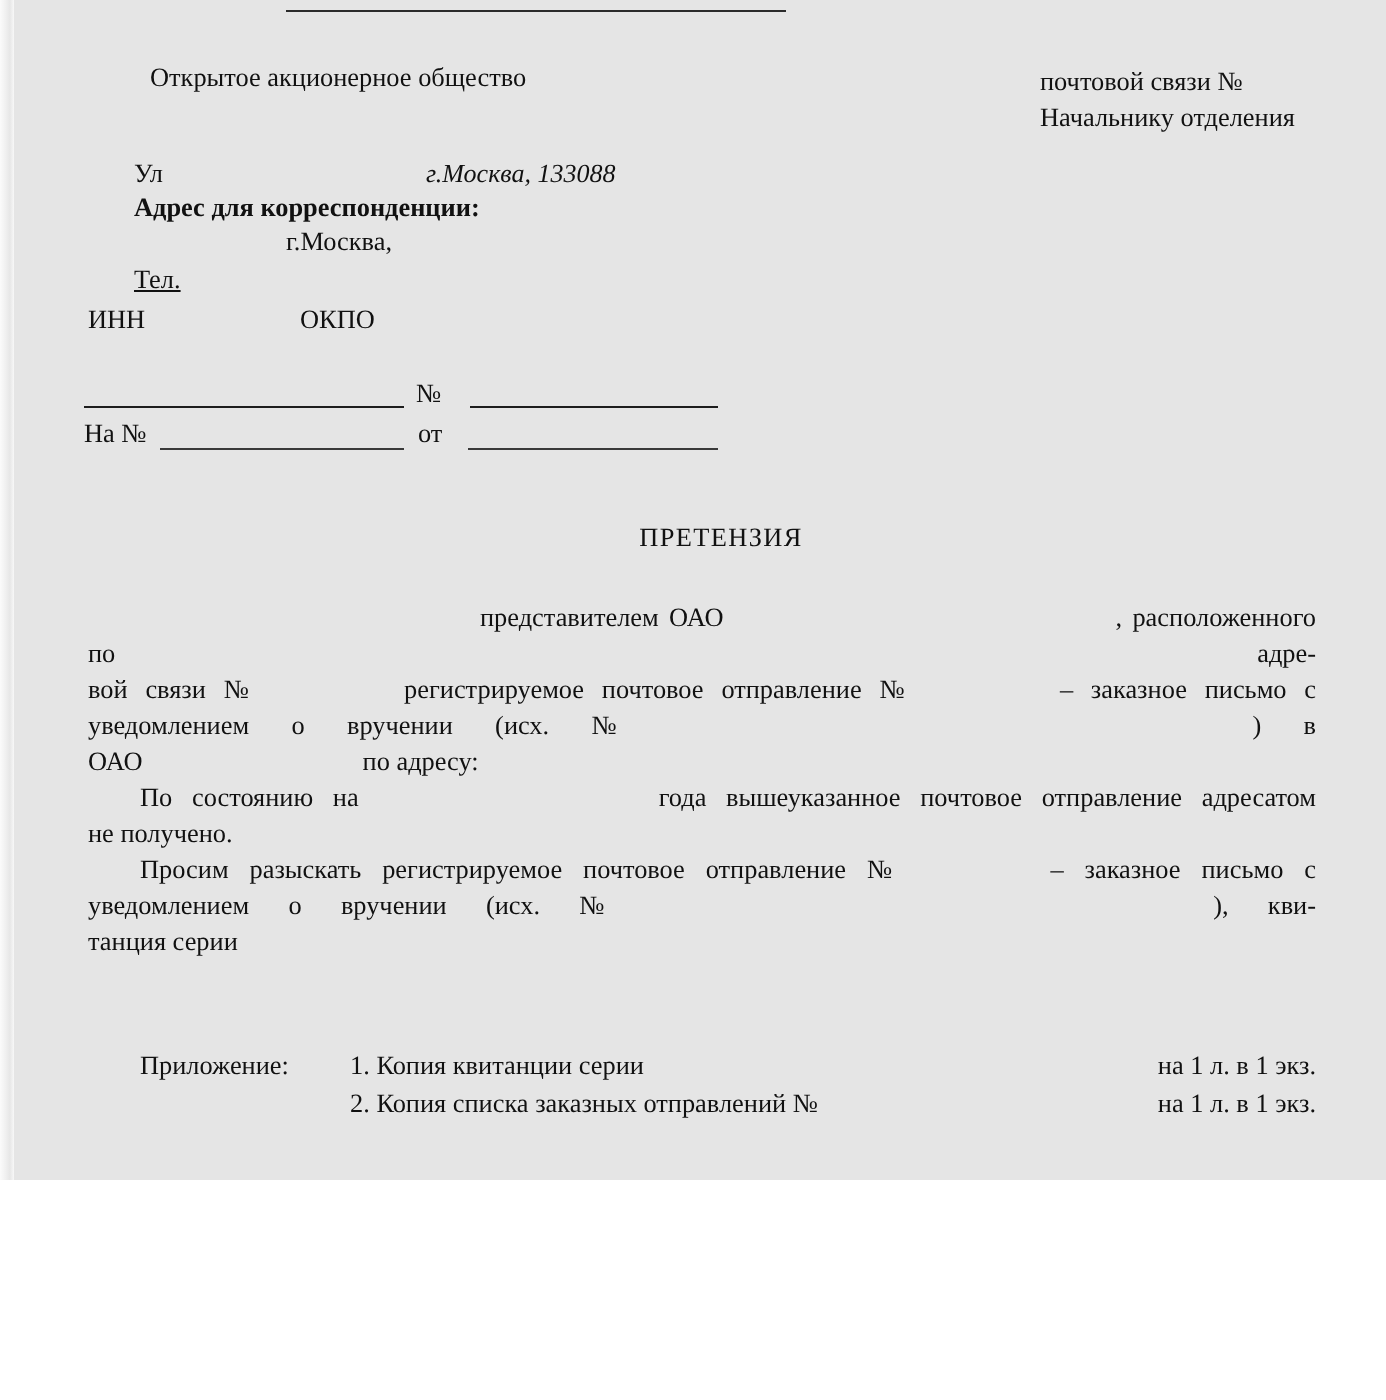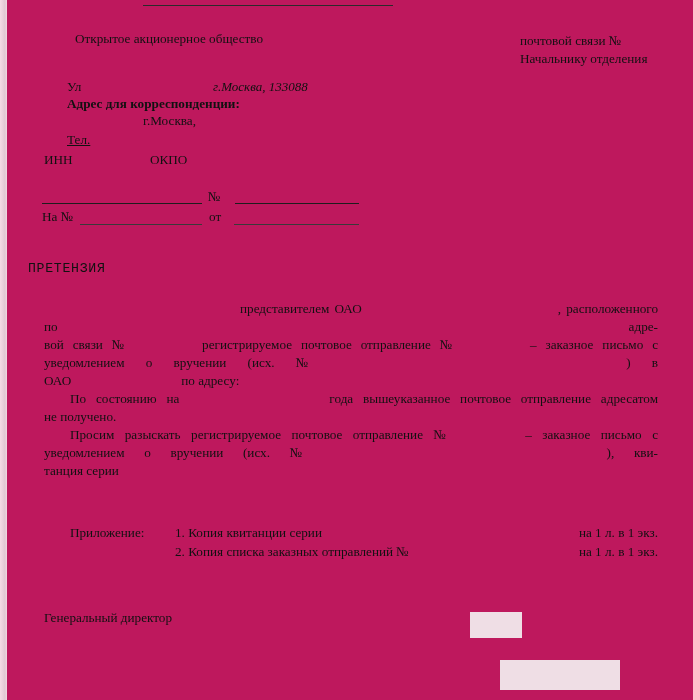--- a/index.html
+++ b/index.html
@@ -8,22 +8,22 @@
     padding: 0;
     background: #ffffff;
   }
   body {
     font-family: "Liberation Serif", "DejaVu Serif", serif;
     color: #111111;
   }
   #page {
     position: relative;
     width: 693px;
-    height: 700px;
-    background: #be185d;
+    height: 590px;
+    background: #e5e5e5;
     overflow: hidden;
     font-size: 13.2px;
     line-height: 1.0;
   }
 
   
   .scan-edge-left {
     position: absolute;
     left: 0; top: 0;
     width: 7px; height: 700px;
@@ -159,22 +159,22 @@
     width: 125px;
     border-top: 1.2px solid #3a3a3a;
   }
 
   
   .doc-title {
     position: absolute;
     left: 0;
     top: 262px;
     width: 693px;
+    text-align: center;
     letter-spacing: .7px;
-    font-family: Liberation Mono, monospace;
   }
   .doc-title span { padding-left: 28px; }
 
   
   .body-block {
     position: absolute;
     left: 44px;
     top: 300px;
     width: 614px;
   }

